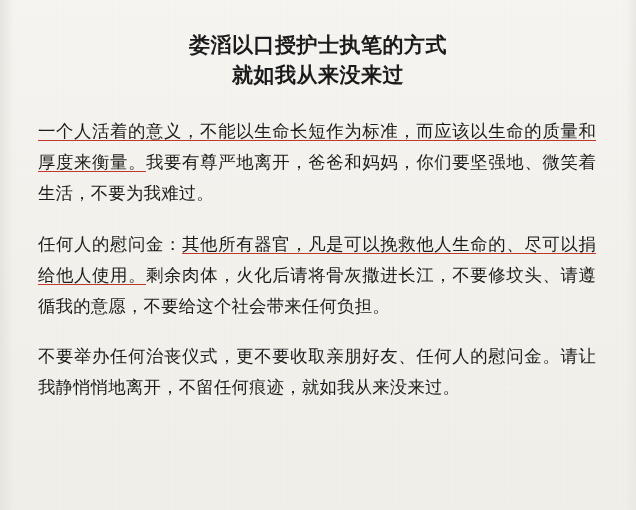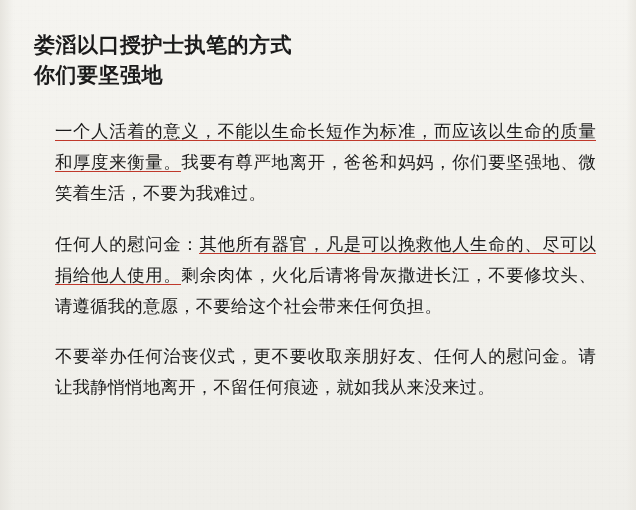--- a/index.html
+++ b/index.html
@@ -38,36 +38,35 @@
     width: 14px;
     background: linear-gradient(90deg, #e6e4de 0%, rgba(243,242,238,0) 100%);
   }
   .right-edge {
     position: absolute;
     right: 0; top: 0; bottom: 0;
     width: 10px;
     background: linear-gradient(270deg, #eae8e2 0%, rgba(243,242,238,0) 100%);
   }
   .title {
-    text-align: left;
+    text-align: center;
     font-size: 21px;
     line-height: 30px;
     font-weight: 700;
     color: #1b1b1b;
     letter-spacing: .5px;
     margin: 4px 0 0 0;
     font-family: "Liberation Serif", "DejaVu Serif", serif;
   }
   .title .line2 {
     display: block;
   }
   .body {
     margin-top: 26px;
     padding: 0 6px 0 4px;
-    margin-left: 17px;
   }
   .para {
     font-size: 17.4px;
     line-height: 31px;
     color: #1c1c1c;
     text-align: justify;
     text-justify: inter-ideograph;
     margin: 0 0 20px 0;
     letter-spacing: .2px;
   }
@@ -83,21 +82,21 @@
 </head>
 <body>
 
 <div class="page">
   <div class="paper-texture"></div>
   <div class="left-edge"></div>
   <div class="right-edge"></div>
 
   <h1 class="title">
     <span>娄滔以口授护士执笔的方式</span>
-    <span class="line2">你们要坚强地</span>
+    <span class="line2">就如我从来没来过</span>
   </h1>
 
   <div class="body" id="letter-body">
       <div class="para"><span class="u">一个人活着的意义，不能以生命长短作为标准，而应该以生命的质量和厚度来衡量。</span><span>我要有尊严地离开，爸爸和妈妈，你们要坚强地、微笑着生活，不要为我难过。</span></div>
       <div class="para"><span>任何人的慰问金：</span><span class="u">其他所有器官，凡是可以挽救他人生命的、尽可以捐给他人使用。</span><span>剩余肉体，火化后请将骨灰撒进长江，不要修坟头、请遵循我的意愿，不要给这个社会带来任何负担。</span></div>
       <div class="para"><span>不要举办任何治丧仪式，更不要收取亲朋好友、任何人的慰问金。请让我静悄悄地离开，不留任何痕迹，就如我从来没来过。</span></div>
     </div>
 </div>
 
 </body></html>

